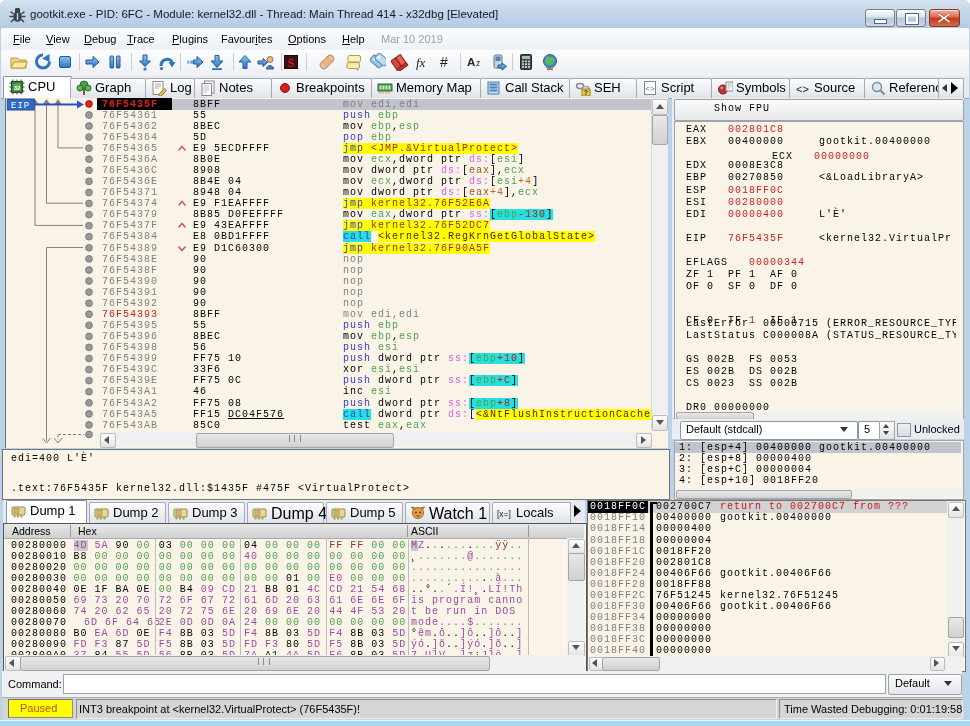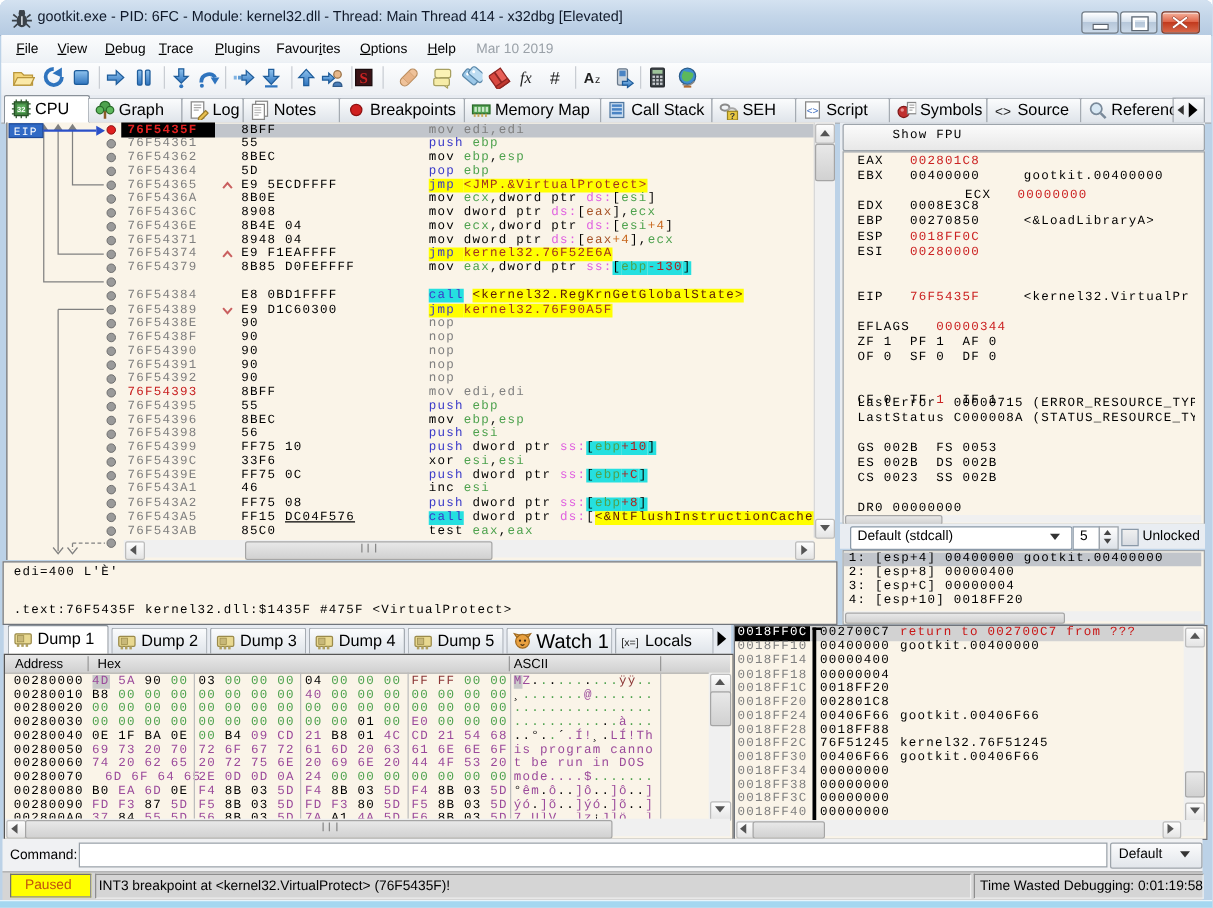--- a/index.html
+++ b/index.html
@@ -400,20 +400,28 @@
       <svg class="abs" style="left:177px;top:1px" width="10" height="9" viewBox="0 0 10 9">
         <path d="M1.5 6.5 L5 2.5 L8.5 6.5" fill="none" stroke="#C95F5F" stroke-width="1.6"></path>
       </svg>
       <span class="t m" style="left:193.0px;"><span style="color:#000;">E9 F1EAFFFF</span></span>
       <span class="t m" style="left:343.0px;"><span style="color:#3A3AC8;background:#FFFF00;">jmp</span><span style="color:#000;background:#FFFF00;"> </span><span style="color:#A03220;background:#FFFF00;">kernel32.76F52E6A</span></span>
     </div>
 <div class="row" style="top:209.3px;">
       <span class="t m" style="left:102.0px;"><span style="color:#7F7F7F;">76F54379</span></span>
       <span class="t m" style="left:193.0px;"><span style="color:#000;">8B85 D0FEFFFF</span></span>
       <span class="t m" style="left:343.0px;"><span style="color:#000;">mov </span><span style="color:#4EA24E;">eax</span><span style="color:#000;">,</span><span style="color:#000;">dword ptr </span><span style="color:#E060E0;">ss:</span><span style="color:#000;background:#25E0E0;">[</span><span style="color:#4EA24E;background:#25E0E0;">ebp</span><span style="color:#B02020;background:#25E0E0;">-130</span><span style="color:#000;background:#25E0E0;">]</span></span>
+    </div>
+<div class="row" style="top:220.4px;">
+      <span class="t m" style="left:102.0px;"><span style="color:#7F7F7F;">76F5437F</span></span>
+      <svg class="abs" style="left:177px;top:1px" width="10" height="9" viewBox="0 0 10 9">
+        <path d="M1.5 6.5 L5 2.5 L8.5 6.5" fill="none" stroke="#C95F5F" stroke-width="1.6"></path>
+      </svg>
+      <span class="t m" style="left:193.0px;"><span style="color:#000;">E9 43EAFFFF</span></span>
+      <span class="t m" style="left:343.0px;"><span style="color:#3A3AC8;background:#FFFF00;">jmp</span><span style="color:#000;background:#FFFF00;"> </span><span style="color:#A03220;background:#FFFF00;">kernel32.76F52DC7</span></span>
     </div>
 <div class="row" style="top:231.4px;">
       <span class="t m" style="left:102.0px;"><span style="color:#7F7F7F;">76F54384</span></span>
       <span class="t m" style="left:193.0px;"><span style="color:#000;">E8 0BD1FFFF</span></span>
       <span class="t m" style="left:343.0px;"><span style="color:#3A3AC8;background:#25E0E0;">call</span><span style="color:#000;"> </span><span style="color:#5A1A08;background:#FFFF00;">&lt;kernel32.RegKrnGetGlobalState&gt;</span></span>
     </div>
 <div class="row" style="top:242.5px;">
       <span class="t m" style="left:102.0px;"><span style="color:#7F7F7F;">76F54389</span></span>
       <svg class="abs" style="left:177px;top:1px" width="10" height="9" viewBox="0 0 10 9">
         <path d="M1.5 2.5 L5 6.5 L8.5 2.5" fill="none" stroke="#C95F5F" stroke-width="1.6"></path>
@@ -572,20 +580,21 @@
 <div class="abs" style="left:674px;top:99px;width:288px;height:20px;background:linear-gradient(#FBFBFB,#E8E8E8);border:1px solid #9DA4AB;border-radius:2px;"></div>
 <span class="abs m" style="left:714px;top:103px;color:#000;">Show FPU</span>
 <div class="abs" style="left:674px;top:121px;width:288px;height:297px;background:#FAF4E8;border:1px solid #9DA4AB;"></div>
 <div class="abs m" style="left:686px;top:121.0px;width:270px;height:15px;overflow:hidden;padding-top:3px;line-height:11px;"><span style="color:#000;">EAX   </span><span style="color:#CB2222;">002801C8</span></div>
 <div class="abs m" style="left:686px;top:133.1px;width:270px;height:15px;overflow:hidden;padding-top:3px;line-height:11px;"><span style="color:#000;">EBX   00400000     gootkit.00400000</span></div>
 <div class="abs m" style="left:686px;top:148px;width:270px;height:15px;overflow:hidden;padding-top:3px;line-height:11px;text-align:center;"><span style="color:#000;">ECX   </span><span style="color:#CB2222;">00000000</span></div>
 <div class="abs m" style="left:686px;top:157.3px;width:270px;height:15px;overflow:hidden;padding-top:3px;line-height:11px;"><span style="color:#000;">EDX   0008E3C8</span></div>
 <div class="abs m" style="left:686px;top:169.4px;width:270px;height:15px;overflow:hidden;padding-top:3px;line-height:11px;"><span style="color:#000;">EBP   00270850     &lt;&amp;LoadLibraryA&gt;</span></div>
 <div class="abs m" style="left:686px;top:181.5px;width:270px;height:15px;overflow:hidden;padding-top:3px;line-height:11px;"><span style="color:#000;">ESP   </span><span style="color:#CB2222;">0018FF0C</span></div>
 <div class="abs m" style="left:686px;top:193.6px;width:270px;height:15px;overflow:hidden;padding-top:3px;line-height:11px;"><span style="color:#000;">ESI   </span><span style="color:#CB2222;">00280000</span></div>
+<div class="abs m" style="left:686px;top:205.7px;width:270px;height:15px;overflow:hidden;padding-top:3px;line-height:11px;"><span style="color:#000;">EDI   </span><span style="color:#CB2222;">00000400</span><span style="color:#000;">     L'È'</span></div>
 <div class="abs m" style="left:686px;top:229.9px;width:270px;height:15px;overflow:hidden;padding-top:3px;line-height:11px;"><span style="color:#000;">EIP   </span><span style="color:#CB2222;">76F5435F</span><span style="color:#000;">     &lt;kernel32.VirtualPr</span></div>
 <div class="abs m" style="left:686px;top:254.1px;width:270px;height:15px;overflow:hidden;padding-top:3px;line-height:11px;"><span style="color:#000;">EFLAGS   </span><span style="color:#CB2222;">00000344</span></div>
 <div class="abs m" style="left:686px;top:266.2px;width:270px;height:15px;overflow:hidden;padding-top:3px;line-height:11px;"><span style="color:#000;">ZF 1  PF 1  AF 0</span></div>
 <div class="abs m" style="left:686px;top:278.3px;width:270px;height:15px;overflow:hidden;padding-top:3px;line-height:11px;"><span style="color:#000;">OF 0  SF 0  DF 0</span></div>
 <div class="abs m" style="left:686px;top:290.4px;width:270px;height:15px;overflow:hidden;padding-top:3px;line-height:11px;margin-top:22px;"><span style="color:#000;">CF 0  TF </span><span style="color:#CB2222;">1</span><span style="color:#000;">  IF 1</span></div>
 <div class="abs m" style="left:686px;top:314.6px;width:270px;height:15px;overflow:hidden;padding-top:3px;line-height:11px;"><span style="color:#000;">LastError  00000715 (ERROR_RESOURCE_TYPE_N</span></div>
 <div class="abs m" style="left:686px;top:326.7px;width:270px;height:15px;overflow:hidden;padding-top:3px;line-height:11px;"><span style="color:#000;">LastStatus C000008A (STATUS_RESOURCE_TYPE_</span></div>
 <div class="abs m" style="left:686px;top:350.9px;width:270px;height:15px;overflow:hidden;padding-top:3px;line-height:11px;"><span style="color:#000;">GS 002B  FS 0053</span></div>
 <div class="abs m" style="left:686px;top:363.0px;width:270px;height:15px;overflow:hidden;padding-top:3px;line-height:11px;"><span style="color:#000;">ES 002B  DS 002B</span></div>
 <div class="abs m" style="left:686px;top:375.1px;width:270px;height:15px;overflow:hidden;padding-top:3px;line-height:11px;"><span style="color:#000;">CS 0023  SS 002B</span></div>
@@ -651,21 +660,21 @@
 <div class="abs" style="left:247px;top:502px;width:75px;height:20px;background:linear-gradient(#FBFCFD,#DFE4EA);border:1px solid #A5ABB2;border-bottom:none;border-radius:2px 2px 0 0;"></div>
 <svg class="abs" style="left:252px;top:505px" width="16" height="16" viewBox="0 0 16 16">
       <rect x="1" y="4" width="13" height="8" rx="1" fill="#E8D890" stroke="#9A8A4A"></rect>
       <g fill="#B0A060">
         <rect x="2.5" y="12" width="2" height="2.5"></rect>
         <rect x="6" y="12" width="2" height="2.5"></rect>
         <rect x="9.5" y="12" width="2" height="2.5"></rect>
       </g>
       <rect x="3" y="5.5" width="5" height="5" fill="#C8B878" stroke="#9A8A4A" stroke-width="0.6"></rect>
     </svg>
-<div class="abs" style="left:271px;top:505px;color:#000;font-family:'Liberation Sans', sans-serif;font-size:13px;">Dump 4</div>
+<div class="abs" style="left:271px;top:505px;color:#000;font-family:'Liberation Sans', sans-serif;font-size:16px;">Dump 4</div>
 <div class="abs" style="left:326px;top:502px;width:75px;height:20px;background:linear-gradient(#FBFCFD,#DFE4EA);border:1px solid #A5ABB2;border-bottom:none;border-radius:2px 2px 0 0;"></div>
 <svg class="abs" style="left:331px;top:505px" width="16" height="16" viewBox="0 0 16 16">
       <rect x="1" y="4" width="13" height="8" rx="1" fill="#E8D890" stroke="#9A8A4A"></rect>
       <g fill="#B0A060">
         <rect x="2.5" y="12" width="2" height="2.5"></rect>
         <rect x="6" y="12" width="2" height="2.5"></rect>
         <rect x="9.5" y="12" width="2" height="2.5"></rect>
       </g>
       <rect x="3" y="5.5" width="5" height="5" fill="#C8B878" stroke="#9A8A4A" stroke-width="0.6"></rect>
     </svg>

